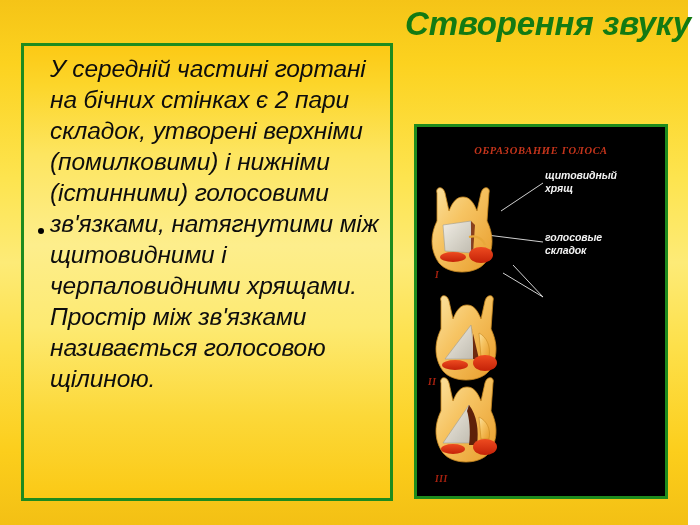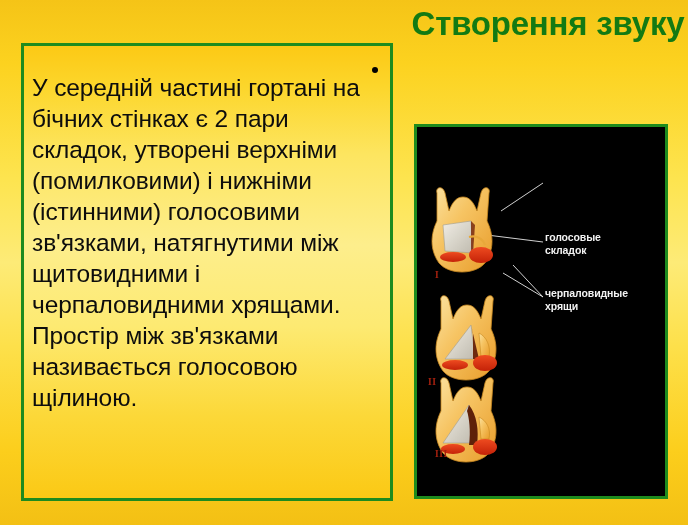--- a/index.html
+++ b/index.html
@@ -18,20 +18,21 @@
     width: 688px;
     height: 525px;
     background: linear-gradient(to bottom,
         #f5c417 0%,
         #fcd21f 12%,
         #fde44f 34%,
         #fdeb77 50%,
         #fde04a 66%,
         #fcce1c 86%,
         #f3c014 100%);
+    font-style: italic;
   }
 
   
   #title {
     position: absolute;
     left: 398px;
     top: 6px;
     width: 300px;
     text-align: center;
     font-size: 33px;
@@ -58,22 +59,21 @@
         #fdea72 62%,
         #fcd838 82%,
         #fbc915 100%);
   }
   #bullet-row {
     position: absolute;
     left: 8px;
     top: 8px;
     right: 6px;
     display: flex;
-    align-items: flex-end;
-    flex-direction: column;
+    align-items: center;
   }
   #bullet-dot {
     flex: 0 0 auto;
     width: 18px;
     margin-top: 13px;
     text-align: center;
     font-size: 19px;
     line-height: 0;
     color: #000;
   }
@@ -138,21 +138,21 @@
   .roman {
     position: absolute;
     font-family: "Liberation Serif", serif;
     font-size: 9.5px;
     font-weight: bold;
     color: #a8210f;
     letter-spacing: 0.5px;
   }
   #roman-1 { left: 18px; top: 143px; }
   #roman-2 { left: 11px; top: 250px; }
-  #roman-3 { left: 18px; top: 322px; }
+  #roman-3 { left: 18px; top: 347px; }
 
   .larynx { position: absolute; }
   #larynx-1 { left: 6px;  top: 54px;  width: 118px; height: 96px; }
   #larynx-2 { left: 10px; top: 162px; width: 118px; height: 96px; }
   #larynx-3 { left: 10px; top: 244px; width: 118px; height: 96px; }
 </style>
 </head>
 <body>
 
 <div id="slide">
@@ -162,20 +162,21 @@
 
   <div id="textbox">
     <div id="bullet-row">
       <span id="bullet-dot"></span>
       <div id="body-text">У середній частині гортані на бічних стінках є 2 пари складок, утворені верхніми (помилковими) і нижніми (істинними) голосовими зв'язками, натягнутими між щитовидними і черпаловидними хрящами. Простір між зв'язками називається голосовою щілиною.</div>
     </div>
   </div>
 
   <div id="figure-box">
 
+    <div id="figure-title">ОБРАЗОВАНИЕ ГОЛОСА</div>
 
     <svg class="leader" style="left:0;top:0;width:254px;height:375px;">
       <line x1="126" y1="56" x2="84" y2="84"></line>
       <line x1="126" y1="115" x2="70" y2="108"></line>
       <line x1="126" y1="170" x2="96" y2="138"></line>
       <line x1="126" y1="170" x2="86" y2="146"></line>
     </svg>
 
     <svg class="larynx" id="larynx-1" viewBox="0 0 118 96">
       <defs>
@@ -212,23 +213,23 @@
 
     <svg class="larynx" id="larynx-3" viewBox="0 0 118 96">
       <path d="M14,12 C12,6 20,4 22,12 L26,30 C30,20 34,16 40,16 C46,16 50,20 54,30 L58,12 C60,4 68,6 66,12 L64,40 C70,52 72,68 62,82 C52,94 26,94 16,82 C6,68 8,52 14,40 Z" fill="url(#cart1)" stroke="#c8881f" stroke-width="0.8"></path>
       <path d="M16,72 L42,34 L46,72 Z" fill="url(#memb1)" opacity="0.93" stroke="#9a9a94" stroke-width="0.6"></path>
       <path d="M42,34 C50,44 52,60 50,74 L42,74 C44,60 42,46 40,40 Z" fill="#5e2109"></path>
       <path d="M52,46 C60,50 64,58 62,68 L54,68 Z" fill="url(#cart1)" stroke="#c8881f" stroke-width="0.6"></path>
       <ellipse cx="26" cy="78" rx="12" ry="5" fill="url(#musc1)"></ellipse>
       <ellipse cx="58" cy="76" rx="12" ry="8" fill="url(#musc1)"></ellipse>
     </svg>
 
+    <div class="fig-label" id="label-thyroid">щитовидный
+хрящ</div>
     <div class="fig-label" id="label-cords">голосовые
 складок</div>
-    <div class="fig-label" id="label-aryt">черпаловидные
-хрящи</div>
 
     <div class="roman" id="roman-1">I</div>
     <div class="roman" id="roman-2">II</div>
     <div class="roman" id="roman-3">III</div>
 
   </div>
 </div>
 
 </body></html>

